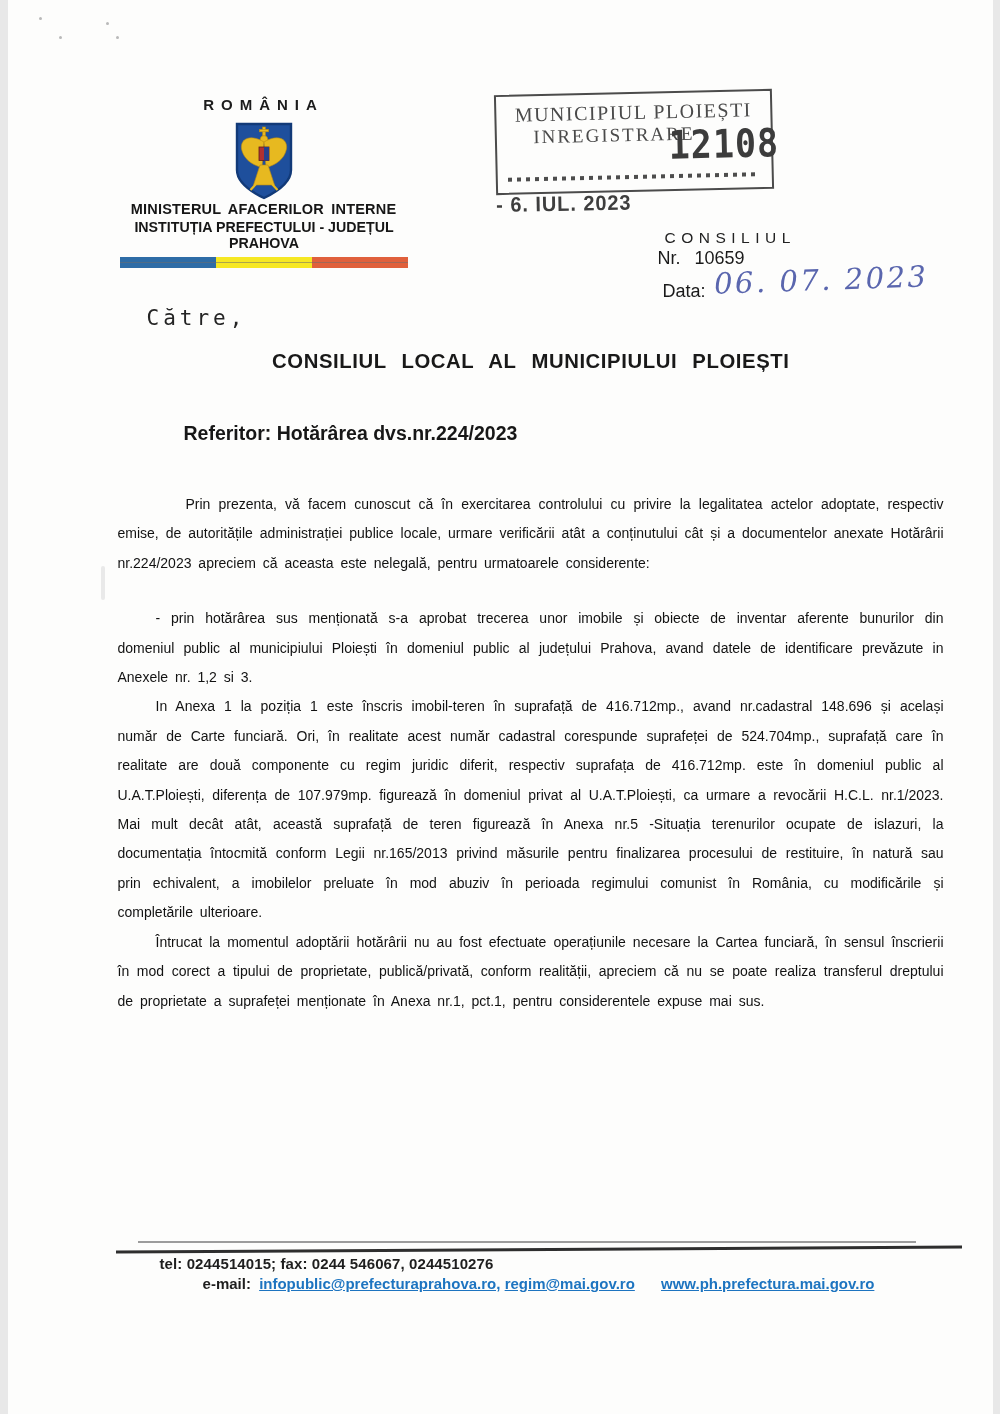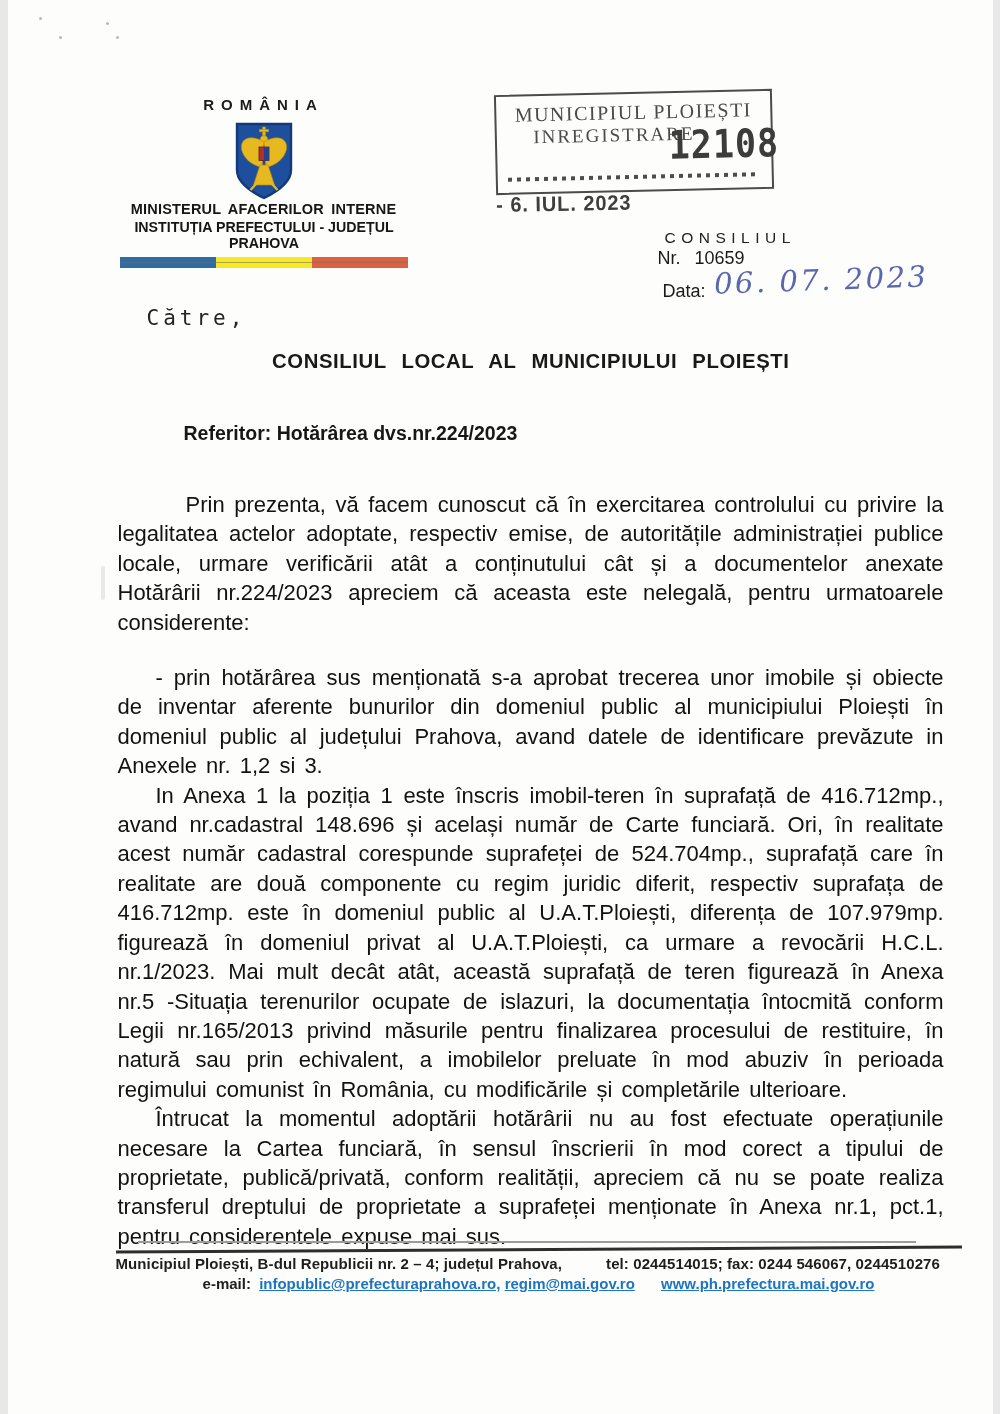--- a/index.html
+++ b/index.html
@@ -58,21 +58,21 @@
 
   
   .salutation{position:absolute;left:139px;top:306px;font-family:"DejaVu Sans Mono",monospace;
     font-size:21px;letter-spacing:4px;color:#242424;}
   .recipient{position:absolute;left:264px;top:349px;font-size:20.5px;font-weight:bold;
     letter-spacing:.6px;word-spacing:9px;color:#191919;transform:scaleX(.99);transform-origin:left;}
   .subject{position:absolute;left:176px;top:422px;font-size:19.5px;font-weight:bold;color:#171717;}
 
   
   .body-text{position:absolute;left:110px;top:490px;width:826px;
-    font-size:22px;line-height:29.4px;text-align:justify;color:#121212;word-spacing:3px;}
+    font-size:14px;line-height:29.4px;text-align:justify;color:#121212;word-spacing:3px;}
   .body-text p{margin:0;}
   .p-first{text-indent:68px;margin-bottom:26px !important;}
   .p-ind{text-indent:38px;}
 
   
   .footer{position:absolute;left:108px;top:1241px;width:846px;color:#1e1e1e;}
   .rule-thin{height:1.5px;background:#9c9c9c;width:778px;margin-left:22px;}
   .rule-thick{height:2.5px;background:#2e2e2e;margin-top:5px;transform:rotate(-.35deg);}
   .f-row1{display:flex;margin-top:5px;font-size:15px;font-weight:bold;letter-spacing:.1px;}
   .f-tel{margin-left:44px;}
@@ -146,21 +146,20 @@
     <p class="p-first">Prin prezenta, vă facem cunoscut că în exercitarea controlului cu privire la legalitatea actelor adoptate, respectiv emise, de autoritățile administrației publice locale, urmare verificării atât a conținutului cât și a documentelor anexate Hotărârii nr.224/2023 apreciem că aceasta este nelegală, pentru urmatoarele considerente:</p>
     <p class="p-ind">- prin hotărârea sus menționată s-a aprobat trecerea unor imobile și obiecte de inventar aferente bunurilor din domeniul public al municipiului Ploiești în domeniul public al județului Prahova, avand datele de identificare prevăzute in Anexele nr. 1,2 si 3.</p>
     <p class="p-ind">In Anexa 1 la poziția 1 este înscris imobil-teren în suprafață de 416.712mp., avand nr.cadastral 148.696 și același număr de Carte funciară. Ori, în realitate acest număr cadastral corespunde suprafeței de 524.704mp., suprafață care în realitate are două componente cu regim juridic diferit, respectiv suprafața de 416.712mp. este în domeniul public al U.A.T.Ploiești, diferența de 107.979mp. figurează în domeniul privat al U.A.T.Ploiești, ca urmare a revocării H.C.L. nr.1/2023. Mai mult decât atât, această suprafață de teren figurează în Anexa nr.5 -Situația terenurilor ocupate de islazuri, la documentația întocmită conform Legii nr.165/2013 privind măsurile pentru finalizarea procesului de restituire, în natură sau prin echivalent, a imobilelor preluate în mod abuziv în perioada regimului comunist în România, cu modificările și completările ulterioare.</p>
     <p class="p-ind">Întrucat la momentul adoptării hotărârii nu au fost efectuate operațiunile necesare la Cartea funciară, în sensul înscrierii în mod corect a tipului de proprietate, publică/privată, conform realității, apreciem că nu se poate realiza transferul dreptului de proprietate a suprafeței menționate în Anexa nr.1, pct.1, pentru considerentele expuse mai sus.</p>
   </div>
 
   <div class="footer">
     <div class="rule-thin"></div>
     <div class="rule-thick"></div>
     <div class="f-row1">
-      <span>Municipiul Ploiești, B-dul Republicii nr. 2 – 4; județul Prahova,</span>
       <span class="f-tel">tel: 0244514015; fax: 0244 546067, 0244510276</span>
     </div>
     <div class="f-row2">
       <span class="f-email-label">e-mail:</span>
       <a href="#">infopublic@prefecturaprahova.ro,</a>
       <a href="#">regim@mai.gov.ro</a>
       <a href="#" class="f-site">www.ph.prefectura.mai.gov.ro</a>
     </div>
   </div>
 

